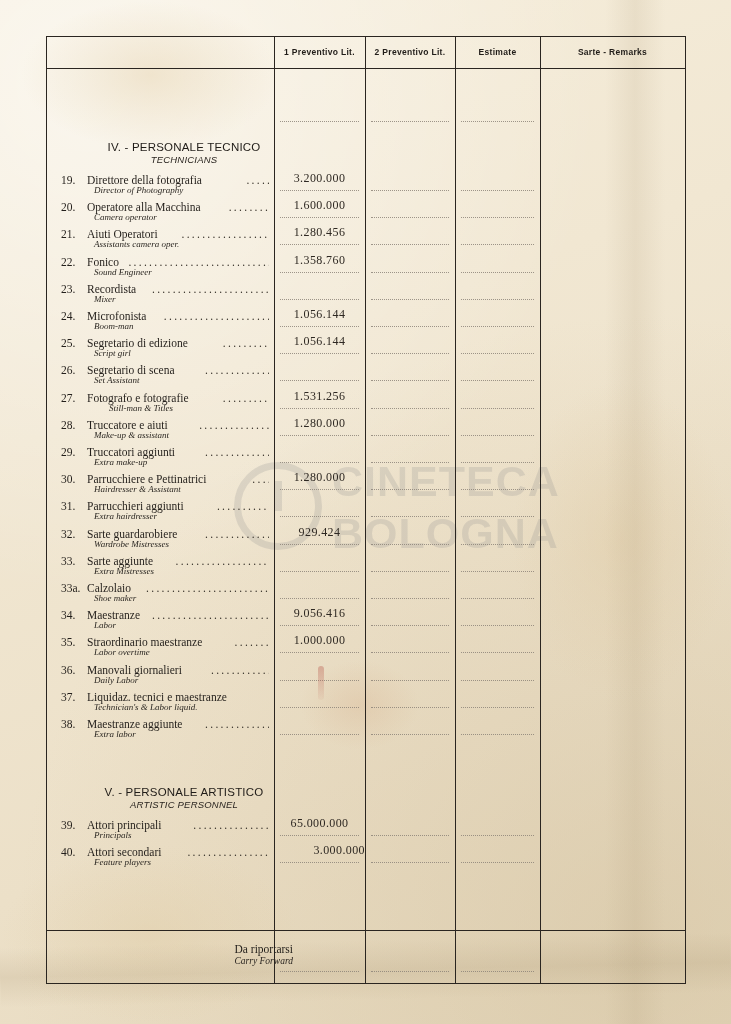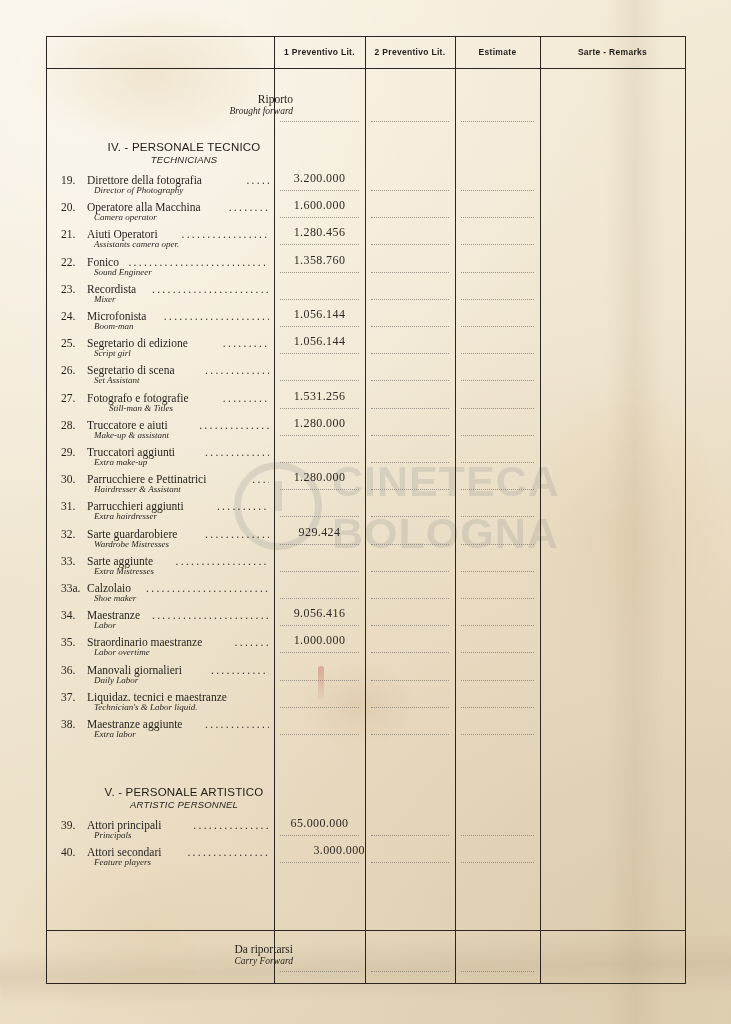--- a/index.html
+++ b/index.html
@@ -282,24 +282,20 @@
     <div class="hrule" style="top:31px;"></div>
 
     <div class="hrule" style="top:893px;"></div>
 
     <div class="col-head" style="left:227px; width:91px;">1 Preventivo Lit.</div>
     <div class="col-head" style="left:318px; width:90px;">2 Preventivo Lit.</div>
     <div class="col-head" style="left:408px; width:85px;">Estimate</div>
     <div class="col-head" style="left:493px; width:145px;">Sarte - Remarks</div>
 
     <div id="body-area">
-        <div class="rt-block" style="top: 24px;">
-          <div class="rt-it">Riporto</div>
-          <div class="rt-en">Brought forward</div>
-        </div>
         <div class="dotline" style="left: 233px; width: 79px; top: 52px;"></div>
         <div class="dotline" style="left: 324px; width: 78px; top: 52px;"></div>
         <div class="dotline" style="left: 414px; width: 73px; top: 52px;"></div>
         <div class="section" style="top: 72px;">
           <div class="sec-it">IV. - PERSONALE TECNICO</div>
           <div class="sec-en">TECHNICIANS</div>
         </div>
         <div class="row" style="top: 104px;">
           <div class="label-cell">
             <span class="lab-it" style="left: 26px; text-align: center;">Direttore della fotografia</span>

